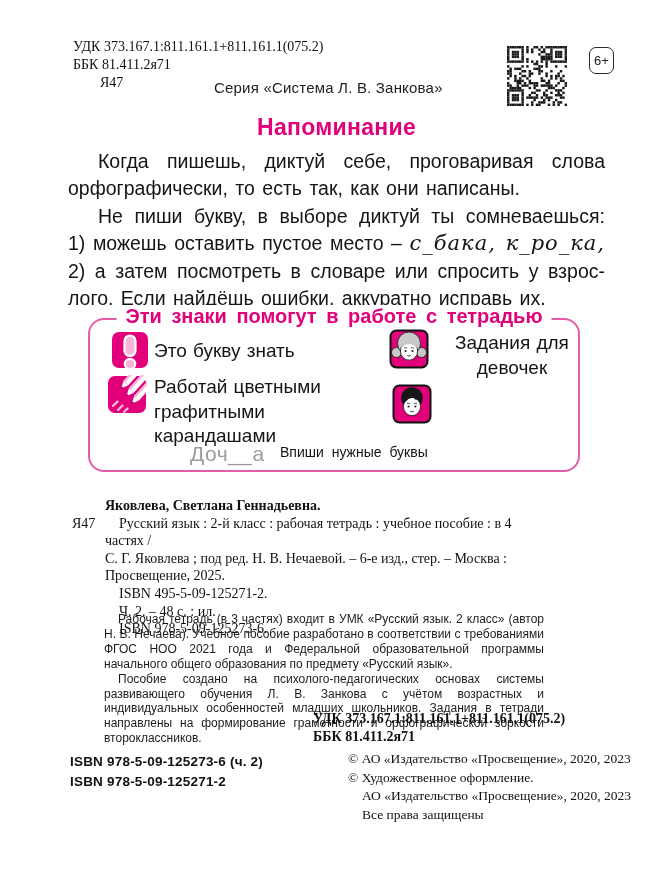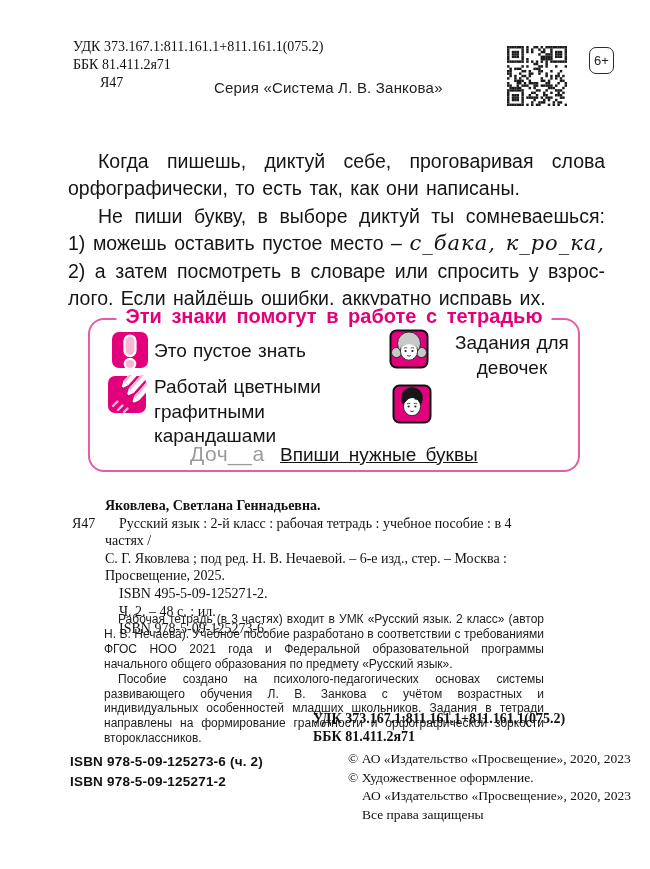--- a/index.html
+++ b/index.html
@@ -28,21 +28,21 @@
   .helpbox{left:88px;top:318px;width:488px;height:150px;border:2.5px solid var(--box-border);border-radius:16px;}
   .hb-title{position:absolute;top:-15px;left:50%;transform:translateX(-50%);background:#fff;padding:0 9px;
             white-space:nowrap;font-size:20px;font-weight:bold;color:var(--accent);word-spacing:4px;}
   .hb-item-label{position:absolute;font-size:19px;line-height:24.5px;color:#151515;word-spacing:1px;}
   .hb-icon{position:absolute;width:40px;height:40px;color:var(--accent);}
   .ico1{left:20px;top:12px;}  .lab1{left:64px;top:19px;width:220px;}
   .ico2{left:17px;top:55px;}  .lab2{left:64px;top:55px;width:205px;}
   .ico3{left:299px;top:9px;}  .lab3{left:347px;top:11px;width:150px;text-align:center;}
   .ico4{left:302px;top:64px;} .lab4{left:347px;top:66px;width:160px;}
   .hb-example-word{position:absolute;left:100px;top:122px;font-size:21px;color:var(--example-gray);letter-spacing:.5px;}
-  .hb-example-caption{position:absolute;left:190px;top:124px;font-size:19px;color:#151515;word-spacing:4px;text-decoration:underline;}
+  .hb-example-caption{position:absolute;left:190px;top:124px;font-size:14px;color:#151515;word-spacing:4px;}
 
   
   .bib{left:105px;top:497px;width:437px;font-family:"Liberation Serif",serif;font-size:14px;
        line-height:17.6px;color:#111;}
   .bib-code{position:absolute;left:-33px;top:17.6px;}
   .bib-author{font-weight:bold;}
   .bib .first{text-indent:14px;}
   .bib .pad{padding-left:14px;}
 
   
@@ -344,38 +344,39 @@
         <rect x="24.00" y="57.60" width="2.46" height="2.46"></rect>
         <rect x="28.80" y="57.60" width="2.46" height="2.46"></rect>
         <rect x="31.20" y="57.60" width="2.46" height="2.46"></rect>
         <rect x="40.80" y="57.60" width="2.46" height="2.46"></rect>
         <rect x="45.60" y="57.60" width="2.46" height="2.46"></rect>
         <rect x="50.40" y="57.60" width="2.46" height="2.46"></rect>
         <rect x="57.60" y="57.60" width="2.46" height="2.46"></rect>
       </svg></div>
   <div class="abs badge">6+</div>
 
+  <div class="abs rem-title">Напоминание</div>
   <div class="abs rem-text">
     <span class="line fill indent">Когда пишешь, диктуй себе, проговаривая слова</span>
     <span class="line">орфографически, то есть так, как они написаны.</span>
     <span class="line fill indent">Не пиши букву, в выборе диктуй ты сомневаешься:</span>
     <span class="line fill"><span>1) можешь оставить пустое место – </span><span class="cursive">с_бака, к_ро_ка,</span></span>
     <span class="line fill">2) а затем посмотреть в словаре или спросить у взрос-</span>
     <span class="line">лого. Если найдёшь ошибки, аккуратно исправь их.</span>
   </div>
 
   <div class="abs helpbox">
     <div class="hb-title">Эти знаки помогут в работе с тетрадью</div>
 
     <svg class="hb-icon ico1" viewBox="0 0 40 40">
       <rect x="2" y="0" width="36" height="36" rx="7" fill="currentColor"></rect>
       <rect x="14.5" y="3.5" width="11" height="20.5" rx="5.5" fill="#f7b6d8" stroke="#fff" stroke-width="2.2"></rect>
       <circle cx="20" cy="32" r="5.2" fill="#f7b6d8" stroke="#fff" stroke-width="2.2"></circle>
     </svg>
-    <div class="hb-item-label lab1">Это пустое знать</div>
+    <div class="hb-item-label lab1">Это букву знать</div>
 
     <svg class="hb-icon ico2" viewBox="0 0 40 40">
       <rect x="1" y="1" width="38" height="37" rx="7" fill="currentColor"></rect>
       <g transform="rotate(42 20 20)">
         <g transform="translate(11,2)">
           <rect x="-3" y="-14" width="6.5" height="24" fill="#fff"></rect>
           <rect x="-3" y="-14" width="2.2" height="24" fill="#f7b6d8"></rect>
           <polygon points="-3,10 3.5,10 0.4,17" fill="#fff"></polygon>
           <circle cx="0.4" cy="16" r="1" fill="#7a2050"></circle>
         </g>

